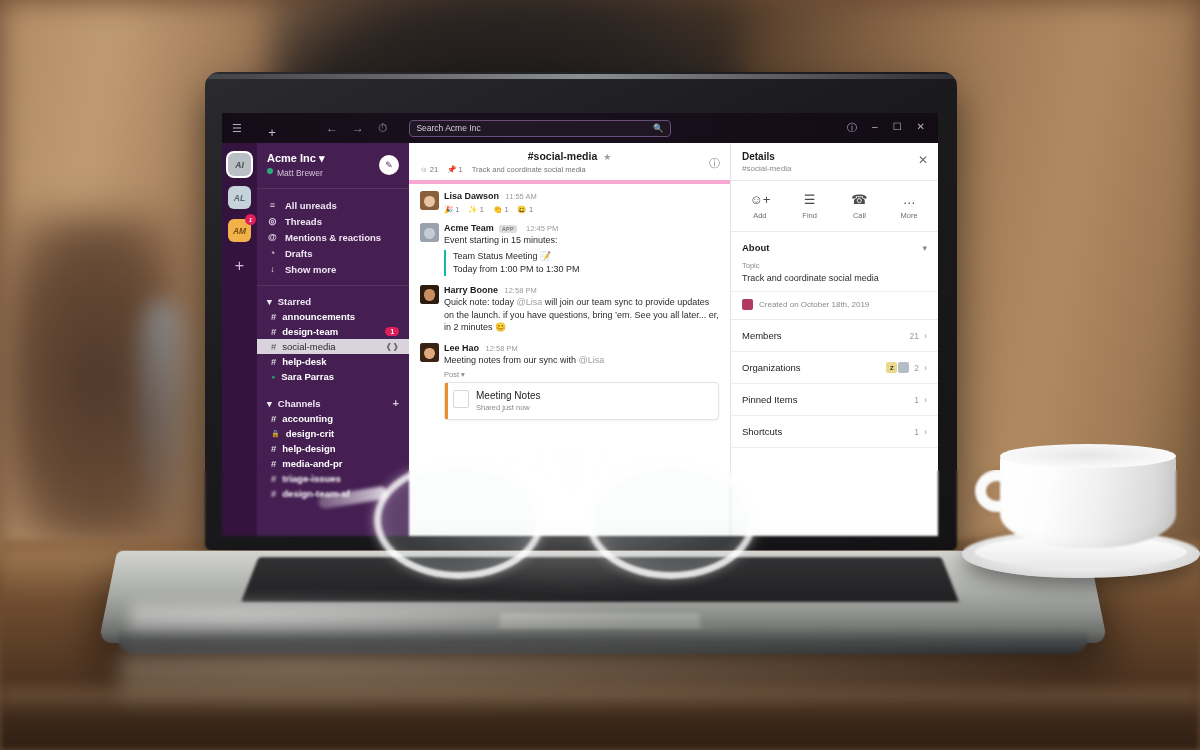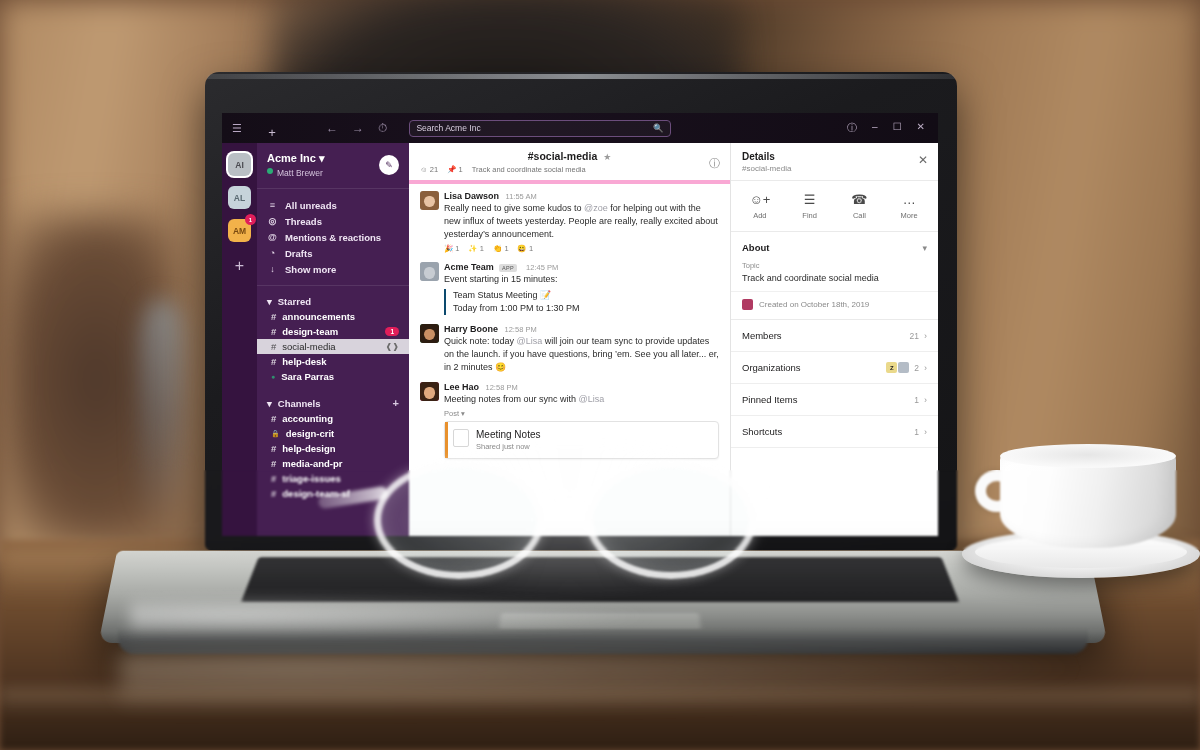--- a/index.html
+++ b/index.html
@@ -103,21 +103,21 @@
   .tb-right { margin-left: auto; display: flex; gap: 15px; padding-right: 13px; color: #bdaec6; font-size: 10px; }
 
   
   .rail {
     position: absolute; left: 0; top: 30px; width: 35px; height: 393px;
     background: #35133f; display: flex; flex-direction: column;
     align-items: center; padding-top: 10px; gap: 10px;
   }
   .ws {
     width: 23px; height: 23px; border-radius: 6px; font-size: 8.5px; font-weight: bold;
-    display: flex; align-items: center; justify-content: center; position: relative; color: #4c4c52;
+    display: flex; align-items: center; justify-content: center; position: relative; color: #4c4c52; font-style: italic;
   }
   .ws.active { box-shadow: 0 0 0 2px #fff; }
   .ws-badge {
     position: absolute; right: -5px; top: -5px; background: #e01e5a; color: #fff;
     font-size: 6px; font-weight: bold; border-radius: 7px; min-width: 11px; height: 11px;
     display: flex; align-items: center; justify-content: center; padding: 0 2px;
   }
   .ws-add { color: #cdbdd6; font-size: 16px; margin-top: 5px; }
 
   
@@ -175,21 +175,21 @@
   .m-body { flex: 1; min-width: 0; }
   .m-head { font-size: 9px; color: #1d1c1d; }
   .m-head b { font-weight: bold; }
   .m-app {
     font-size: 5.5px; background: #ddd; color: #555; padding: 1px 2.5px; border-radius: 2px;
     vertical-align: middle; margin: 0 3px; letter-spacing: .4px;
   }
   .m-time { color: #9a9a9a; font-size: 7.5px; margin-left: 4px; }
   .m-text { font-size: 9px; line-height: 1.42; color: #2b2b2b; margin-top: 1px; }
   .mention { color: #9e9ea6; }
-  .m-quote { border-left: 2px solid #0c4a6e; padding-left: 7px; margin-top: 3px; }
+  .m-quote { border-left: 2px solid #14b8a6; padding-left: 7px; margin-top: 3px; }
   .m-quote div { font-size: 9px; line-height: 1.45; color: #2b2b2b; }
   .reacts { display: flex; gap: 9px; margin-top: 4px; }
   .react { font-size: 7.5px; color: #7a7a7a; display: flex; align-items: center; gap: 2px; }
   .post-label { font-size: 7.5px; color: #8a8a8a; margin-top: 3px; }
   .post-card {
     margin-top: 3px; border: 1px solid #e2e2e2; border-radius: 4px; background: #fff;
     padding: 7px 8px; display: flex; gap: 7px; align-items: flex-start;
     box-shadow: 0 1px 2px rgba(0,0,0,.05);
   }
   .post-accent { position: absolute; left: 0; top: 0; width: 3px; height: 100%; background: #e8912d; }
@@ -516,21 +516,20 @@
         <div class="hair" style="background:#8a5f3c"></div>
         <div class="face" style="background:#e8c3a4"></div>
       </div>
     </div>
     <div class="m-body">
       <div class="m-head">
         <b>Lisa Dawson</b>
         
         <span class="m-time">11:55 AM</span>
       </div>
-      <div class="m-text">Really need to give some kudos to <span class="mention">@zoe</span> for helping out with the new influx of tweets yesterday. People are really, really excited about yesterday’s announcement.</div>
       <div class="reacts">
                     <span class="react">
            <span>🎉</span>
            <span>1</span>
          </span>
                     <span class="react">
            <span>✨</span>
            <span>1</span>
          </span>
                     <span class="react">

